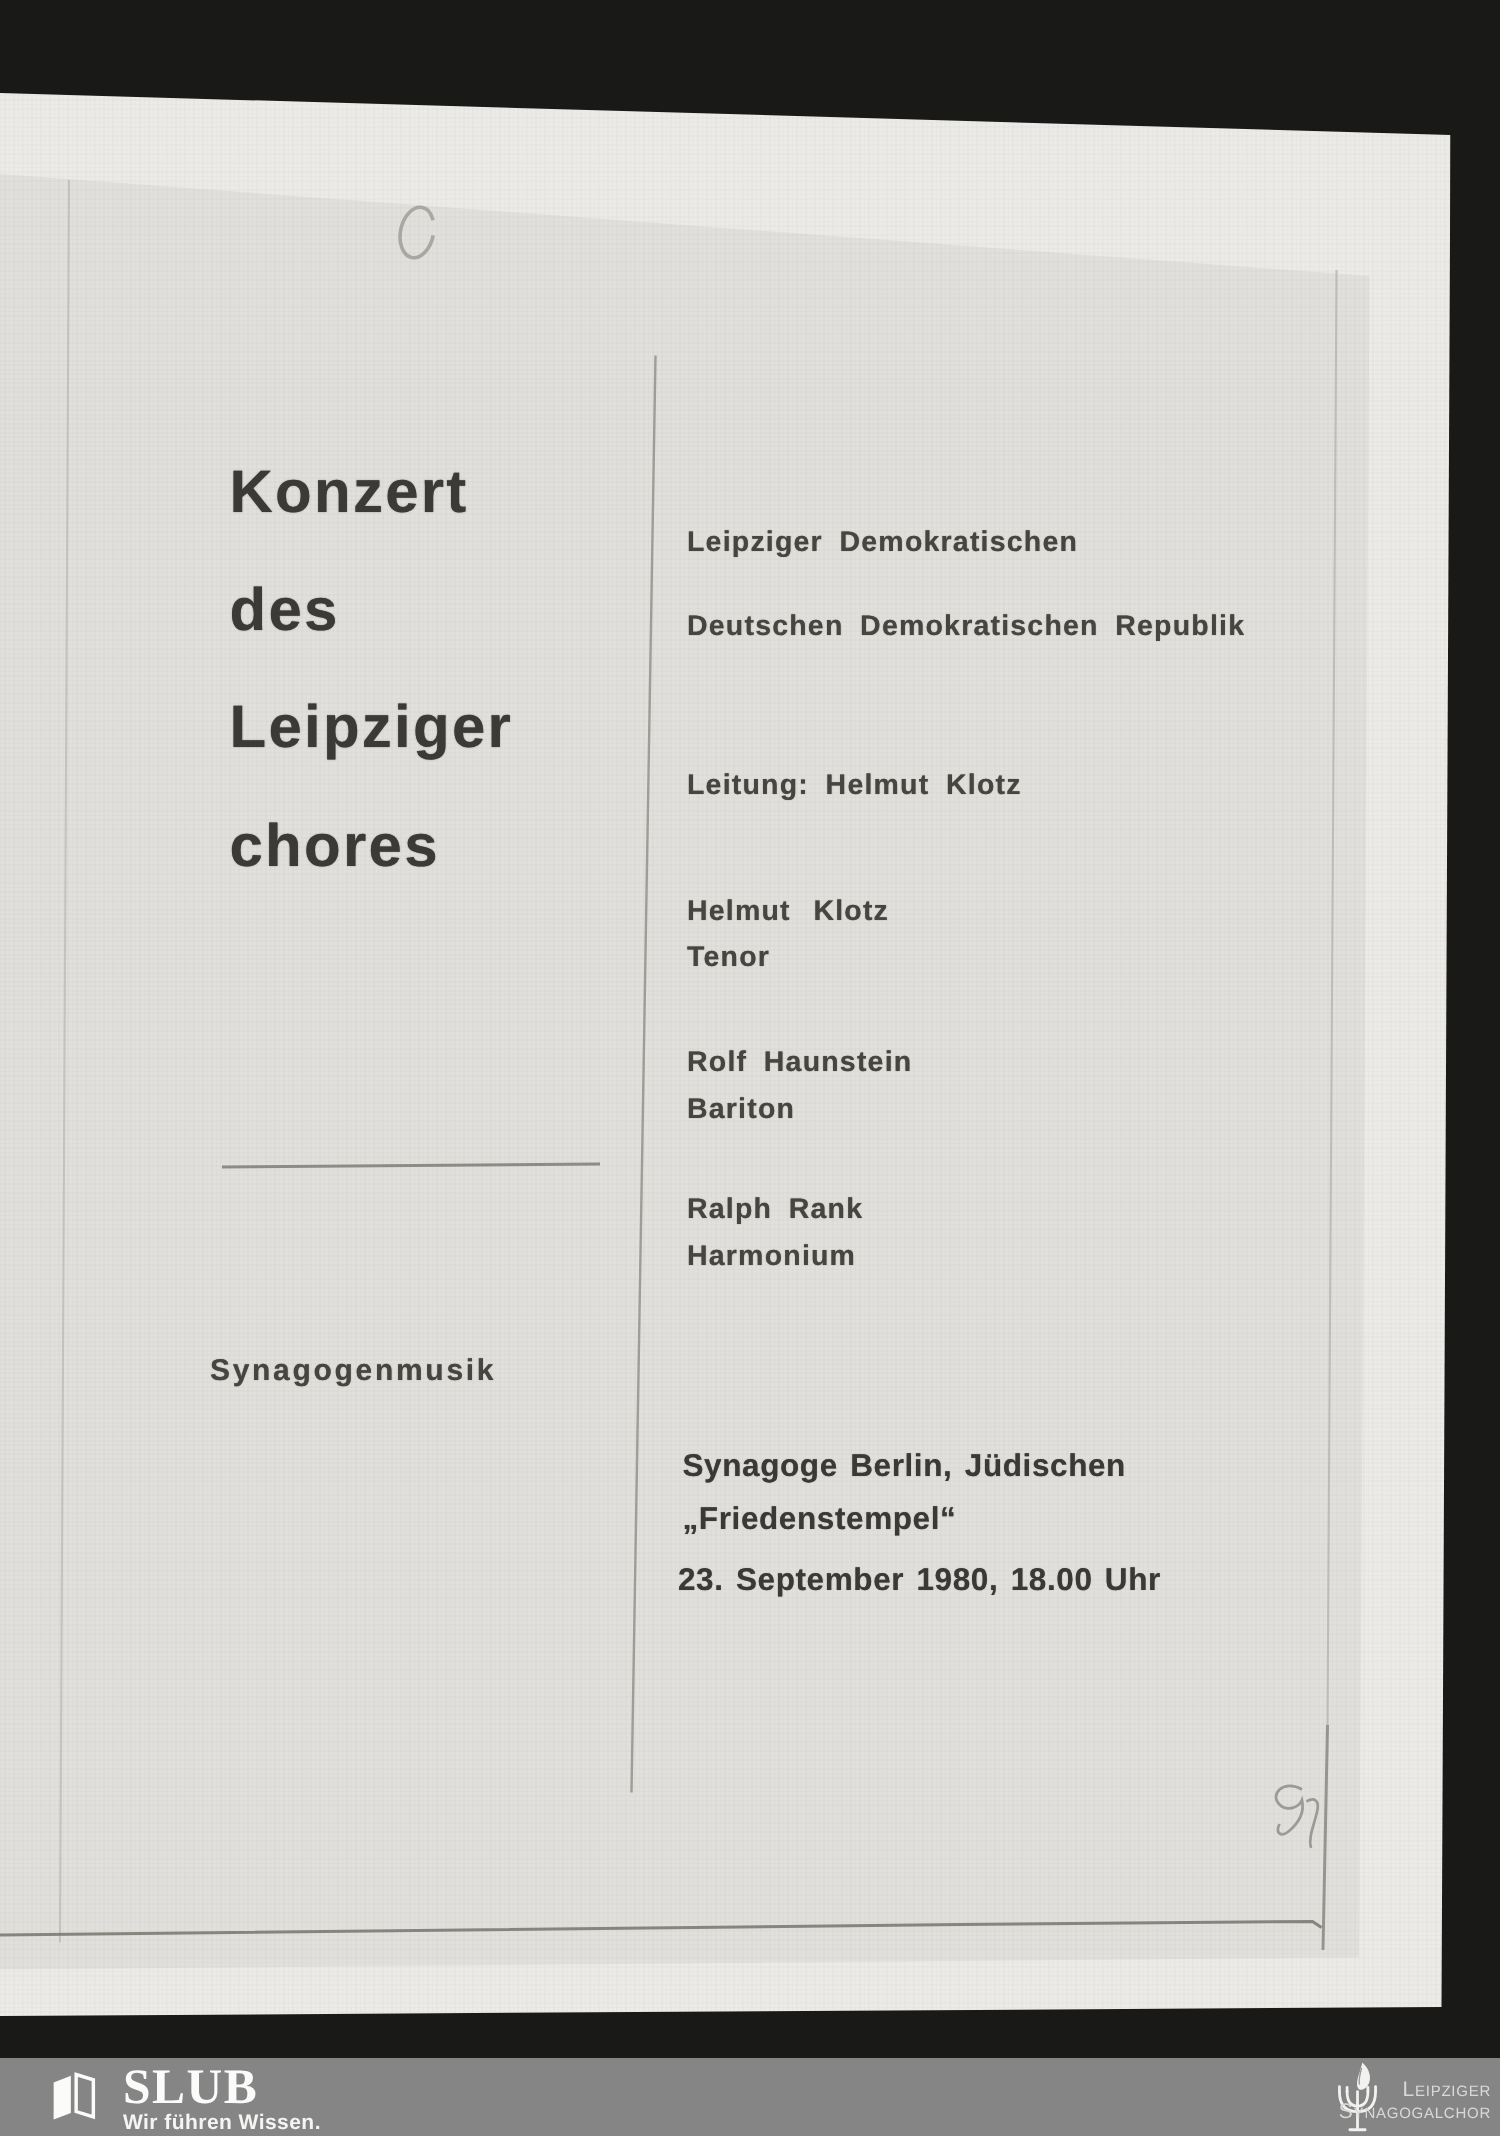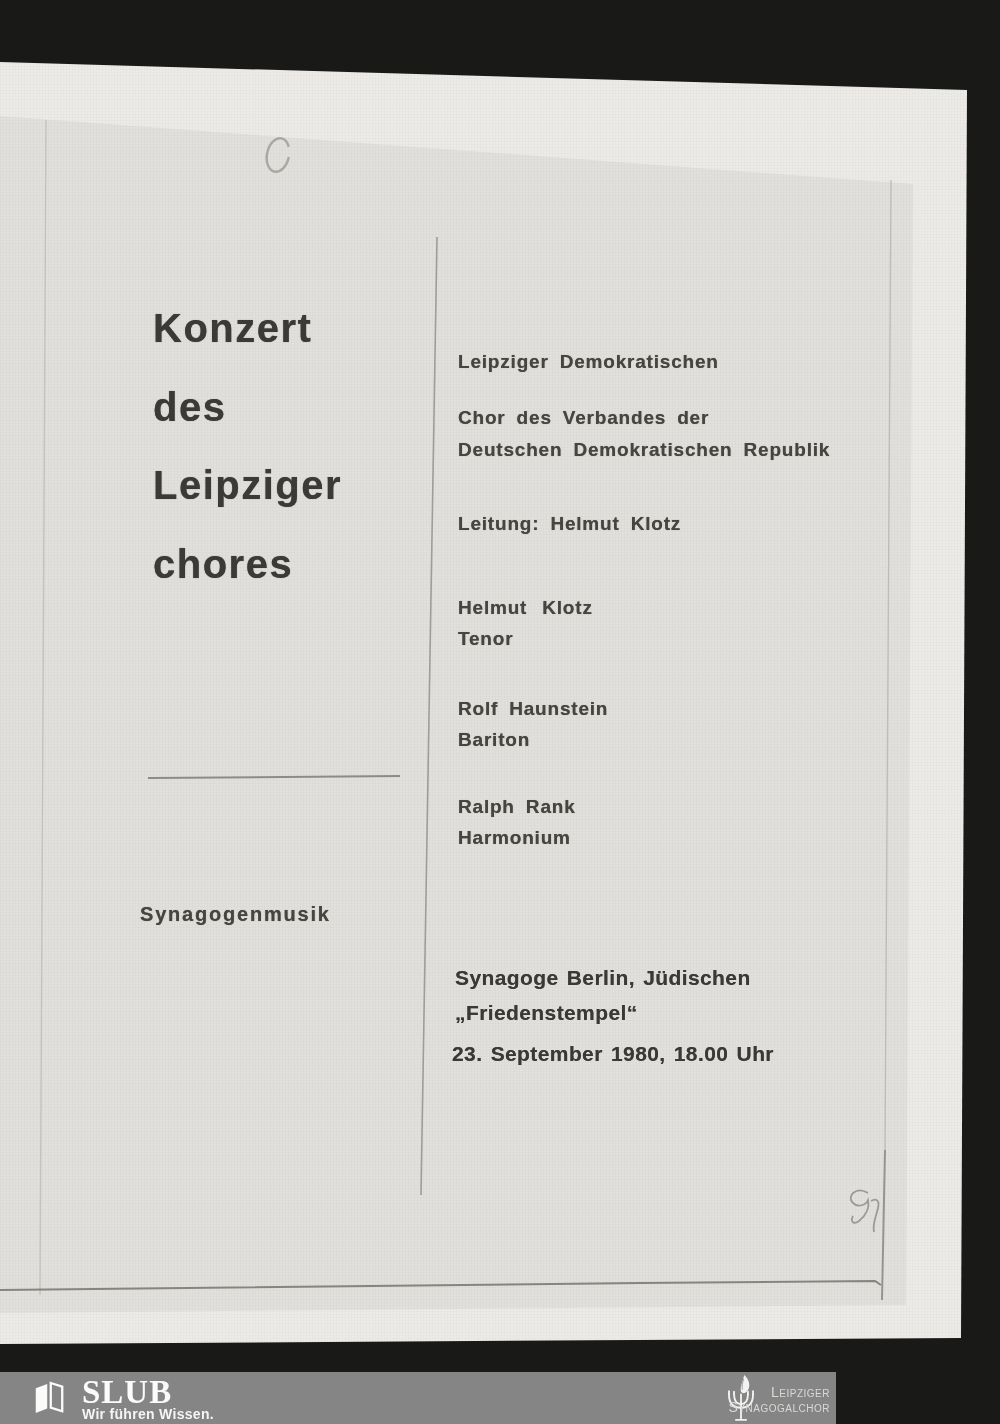--- a/index.html
+++ b/index.html
@@ -55,21 +55,21 @@
   .venue1,.venue2,.datetime{
     position:absolute;font-weight:bold;color:#3a3935;
     letter-spacing:.4px;word-spacing:2px;text-shadow:0 0 .6px rgba(58,57,53,.7);
   }
   .venue1{left:455px;top:966px;font-size:21px;}
   .venue2{left:455px;top:1001px;font-size:21px;}
   .datetime{left:452px;top:1042px;font-size:21px;}
 
   
   .footer-bar{
-    position:absolute;left:0;bottom:0;width:836px;height:52px;
+    position:absolute;left:0;bottom:0;width:1000px;height:52px;
     background:#858585;
   }
   .slub-logo{position:absolute;left:34px;top:5px;height:44px;}
   .slub-book{position:absolute;left:0;top:3px;}
   .slub-name{
     position:absolute;left:48px;top:-3px;
     font-family:"Liberation Serif", serif;font-weight:bold;
     font-size:33px;letter-spacing:1px;color:#fbfbfa;
   }
   .slub-tagline{
@@ -115,21 +115,20 @@
     <span>des</span>
     <span>Leipziger</span>
     <span>chores</span>
   </div>
 
   <div class="genre-label ink">Synagogenmusik</div>
 
   <div class="r-line ink choir-name">Leipziger Demokratischen</div>
 
   <div class="r-line ink choir-desc">
-    <span>Chor des Verbandes der</span>
     <span>Deutschen Demokratischen Republik</span>
   </div>
 
   <div class="r-line ink conductor">Leitung: Helmut Klotz</div>
 
   <div class="r-line ink perf1-name">Helmut Klotz</div>
   <div class="r-line ink perf1-role">Tenor</div>
   <div class="r-line ink perf2-name">Rolf Haunstein</div>
   <div class="r-line ink perf2-role">Bariton</div>
   <div class="r-line ink perf3-name">Ralph Rank</div>

